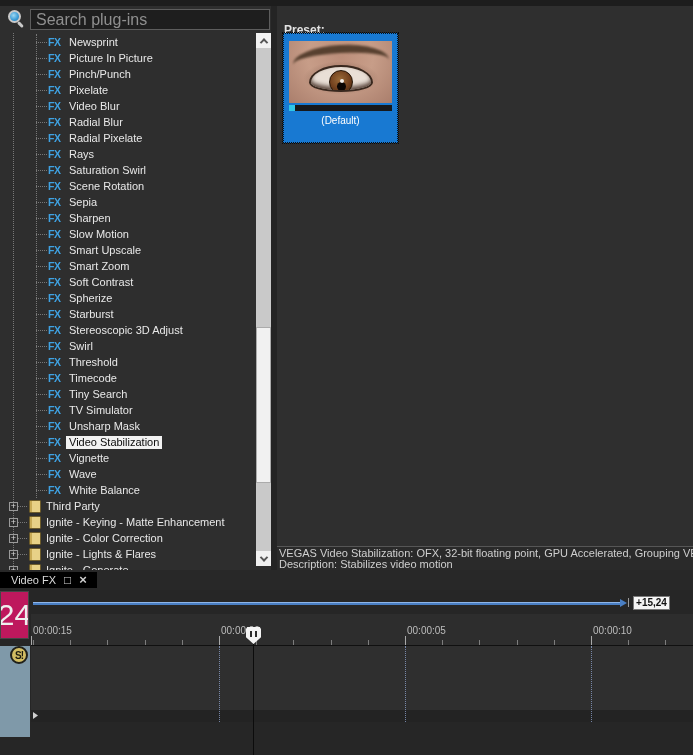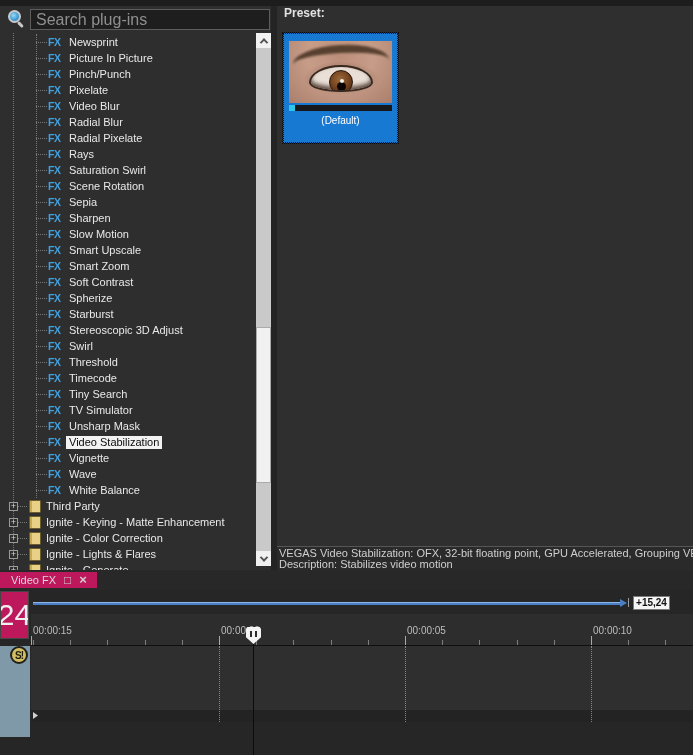--- a/index.html
+++ b/index.html
@@ -53,21 +53,21 @@
   .sbtn { position:absolute; left:0; width:15px; height:15px; background:#f1f1f1; display:flex; align-items:center; justify-content:center; }
   .sbtn.up { top:0; } .sbtn.down { bottom:0; }
   .chev { width:6px; height:6px; border:solid #555; border-width:2px 2px 0 0; }
   .chev.u { transform:rotate(-45deg) translate(-1px,1px); }
   .chev.d { transform:rotate(135deg) translate(-1px,1px); }
   .sthumb { position:absolute; left:0; top:294px; width:15px; height:156px; background:#f1f1f1; border:1px solid #ababab; }
 
   
   .vdivider { left:271px; top:6px; width:6px; height:564px; background:#242424; }
   .preset-pane { left:277px; top:6px; width:416px; height:564px; background:#2f2f2f; }
-  .preset-title { position:absolute; left:7px; top:0; font-size:12px; font-weight:bold; color:#e2e2e2; }
+  .preset-title { position:absolute; left:7px; top:17px; font-size:12px; font-weight:bold; color:#e2e2e2; }
   .preset-tile { position:absolute; left:6px; top:27px; width:115px; height:110px;
                  background:var(--preset-blue,#1879d2); border:1px dotted #04121f; outline:1px dotted #0a0a0a; }
   .eye-img { position:absolute; left:5px; top:7px; width:103px; height:62px; overflow:hidden;
              background:radial-gradient(ellipse at 50% 25%, #bc8e7a 0%, #c79d88 45%, #aa7e6c 100%); }
   .brow { position:absolute; left:4px; top:4px; width:96px; height:34px; border-top:8px solid #57402f; border-radius:50%; transform:rotate(-3deg); filter:blur(1px); }
   .socket { position:absolute; left:14px; top:20px; width:76px; height:34px; background:radial-gradient(ellipse, rgba(80,50,40,.55), transparent 70%); }
   .eyeball { position:absolute; left:20px; top:24px; width:64px; height:27px; background:#e9dfd6;
              border-radius:50% 50% 50% 50% / 65% 65% 35% 35%; border:2px solid #39281e;
              box-shadow:0 -3px 4px rgba(55,32,22,.8) inset; overflow:hidden; }
   .iris { position:absolute; left:50%; top:3px; width:24px; height:24px; margin-left:-12px; border-radius:50%;
@@ -79,21 +79,21 @@
   .preset-name { position:absolute; left:0; top:81px; width:100%; text-align:center; font-size:10px; color:#fff; }
 
   
   .info-bar { position:absolute; left:0; top:540px; width:416px; height:24px; background:#2a2a2a; border-top:1px solid #565656;
               font-size:11px; color:#cfcfcf; overflow:hidden; }
   .info-bar div { white-space:nowrap; line-height:11px; padding-left:2px; }
   .info-bar .l1 { margin-top:1px; }
 
   
   .tabstrip { left:0; top:570px; width:693px; height:20px; background:#282828; }
-  .wtab { position:absolute; left:0; top:2px; width:97px; height:16px; background:#be185d;
+  .wtab { position:absolute; left:0; top:2px; width:97px; height:16px; background:#000000;
           display:flex; align-items:center; font-size:11px; color:#dadada; padding-left:11px; gap:8px; }
   .float-ic { font-size:12px; color:#cfcfcf; line-height:10px; }
   .close-ic { font-size:13px; font-weight:bold; color:#cfcfcf; line-height:10px; }
 
   
   .timeline { left:0; top:590px; width:693px; height:165px; background:#262626; }
   .counter { position:absolute; left:0; top:1px; width:29px; height:48px; background:#be185d; border:1px solid #454545;
              display:flex; align-items:center; justify-content:center; font-size:30px; color:#efefef; overflow:hidden; }
   .panline { position:absolute; left:33px; top:12px; width:590px; height:3px;
              background:linear-gradient(180deg, #8fb6e8 0 1px, var(--pan-line-blue,#4a7fc4) 1px); }

